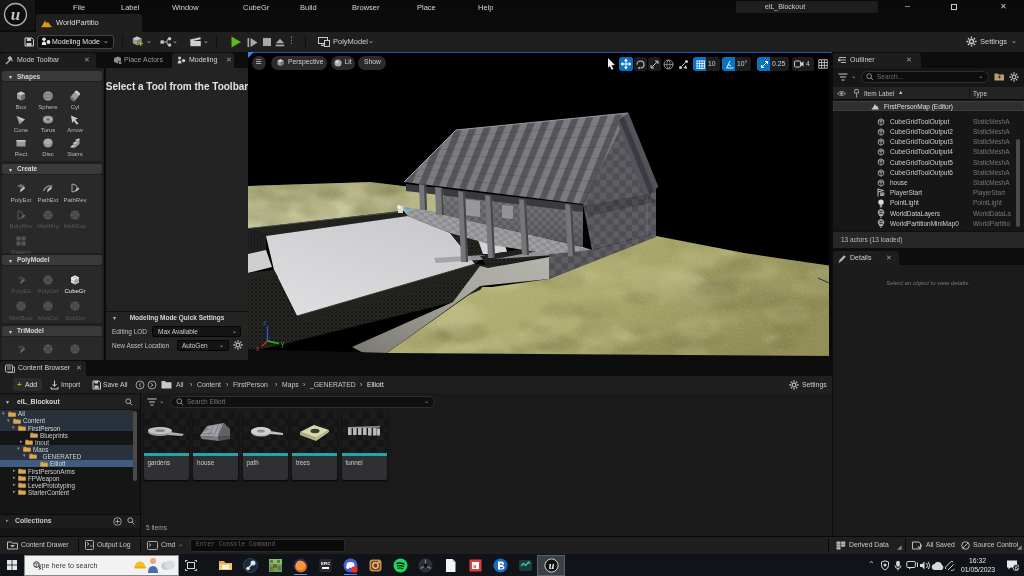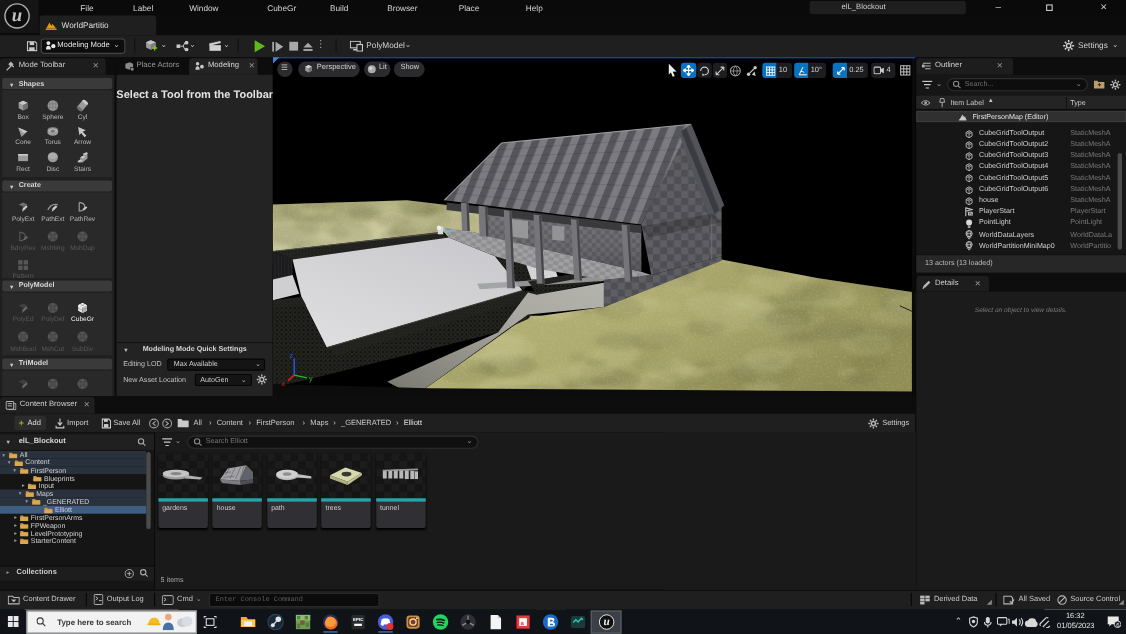--- a/index.html
+++ b/index.html
@@ -1246,21 +1246,21 @@
         <rect x="5.4" y="0" width="4.6" height="4.6"></rect>
         <rect x="0" y="5.4" width="4.6" height="4.6"></rect>
         <rect x="5.4" y="5.4" width="4.6" height="4.6"></rect>
       </g>
     </svg>
 <div class="ab" style="left:24px;top:555px;width:155px;height:21px;background:#f2f2f2;border:1px solid #888;"></div>
 <svg class="ab" style="left:33px;top:561px;" width="9" height="9" viewBox="0 0 9 9">
       <circle cx="3.5" cy="3.5" r="2.8" fill="none" stroke="#333" stroke-width="1"></circle>
       <path d="M5.5 5.5 L8.2 8.2" stroke="#333" stroke-width="1"></path>
     </svg>
-<div class="tx" style="left:52px;top:560.5px;font-size:7.2px;color:#3a3a3a;font-weight:bold;">Type here to search</div>
+<div class="tx" style="left:34px;top:560.5px;font-size:7.2px;color:#3a3a3a;">Type here to search</div>
 <svg class="ab" style="left:133px;top:558px;" width="14" height="14" viewBox="0 0 14 14">
       <path d="M2 9 a5 5 0 0 1 10 -1 l-1 1 h-9" fill="#f0c020"></path>
       <rect x="1" y="8.5" width="12" height="2" rx="1" fill="#e8b010"></rect>
     </svg>
 <svg class="ab" style="left:147px;top:557px;" width="13" height="16" viewBox="0 0 13 16">
       <circle cx="6" cy="4" r="3" fill="#e8a87c"></circle>
       <path d="M1 16 Q1 9 6 9 Q11 9 11 16 Z" fill="#4a6fa5"></path>
     </svg>
 <svg class="ab" style="left:160px;top:559px;" width="16" height="12" viewBox="0 0 16 12">
       <ellipse cx="6" cy="7" rx="5" ry="4" fill="#c8cdd4"></ellipse>

